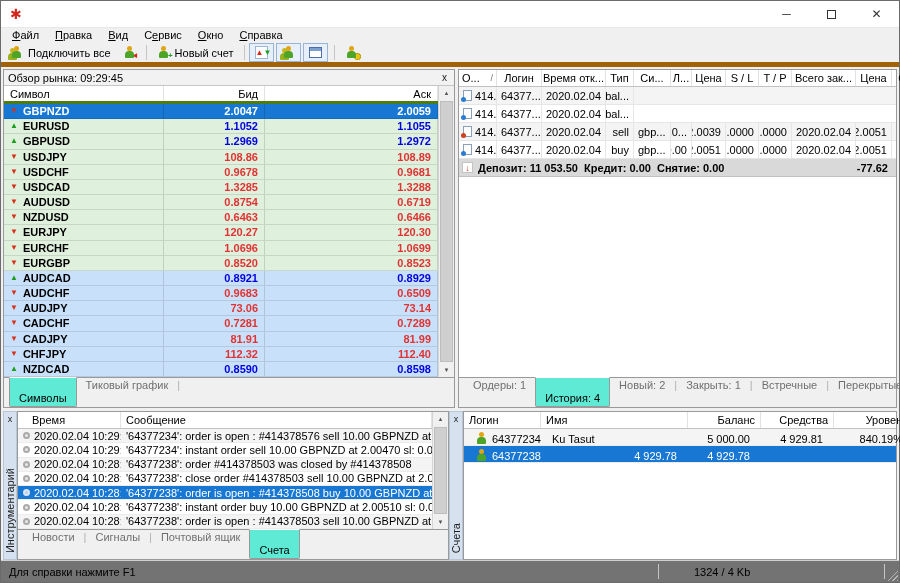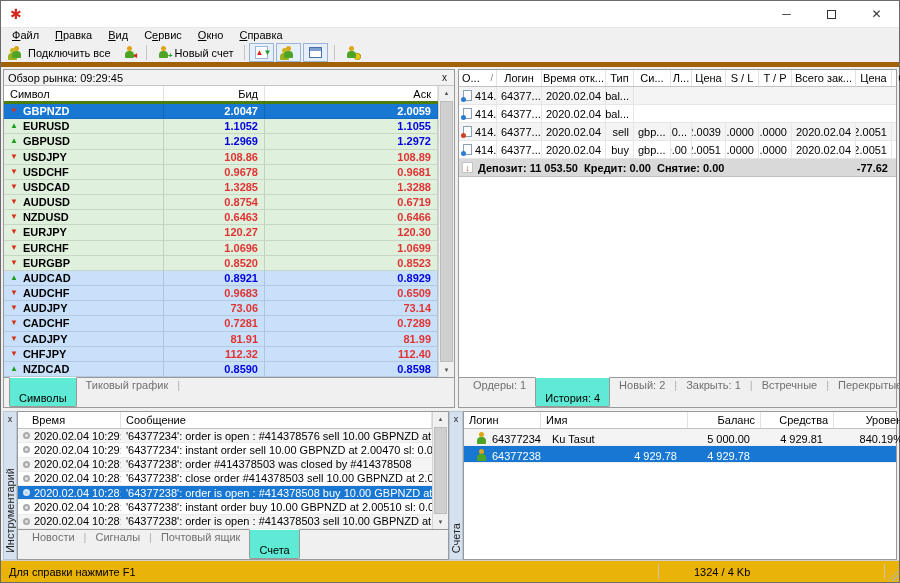--- a/index.html
+++ b/index.html
@@ -132,21 +132,21 @@
   .acc-row.odd{background:#f4f4f4}
   .acc-row.sel{background:#1777d2;color:#fff}
   .acc-cell{display:flex;align-items:flex-end;padding:0 11px;overflow:hidden;white-space:nowrap}
   .acc-cell.r{justify-content:flex-end}
   .acc-total{flex:0 0 17px;background:#d9d9d9;font-weight:bold;border-bottom:1px solid #c0c0c0}
   .acc-total .span2{grid-column:1/3}
   .acc-fill{flex:1;background:#fff}
   .acc-person{margin-right:4px}
 
   
-  .statusbar{flex:0 0 22px;background:#eab308;border-top:1px solid #d0d0d0;display:flex;align-items:center}
+  .statusbar{flex:0 0 22px;background:#737373;border-top:1px solid #d0d0d0;display:flex;align-items:center}
   .sb-help{flex:1;padding-left:8px}
   .sb-sep{width:1px;height:15px;background:#c6c6c6}
   .sb-traffic{width:225px;padding-left:35px}
   .sb-grip{width:13px;height:13px;align-self:flex-end;margin:0 1px 1px 0;background:repeating-linear-gradient(135deg,transparent,transparent 2px,#b4b4b4 2px,#b4b4b4 3px);clip-path:polygon(100% 0,100% 100%,0 100%)}
 </style>
 </head>
 <body>
 
 <div class="window">
 

